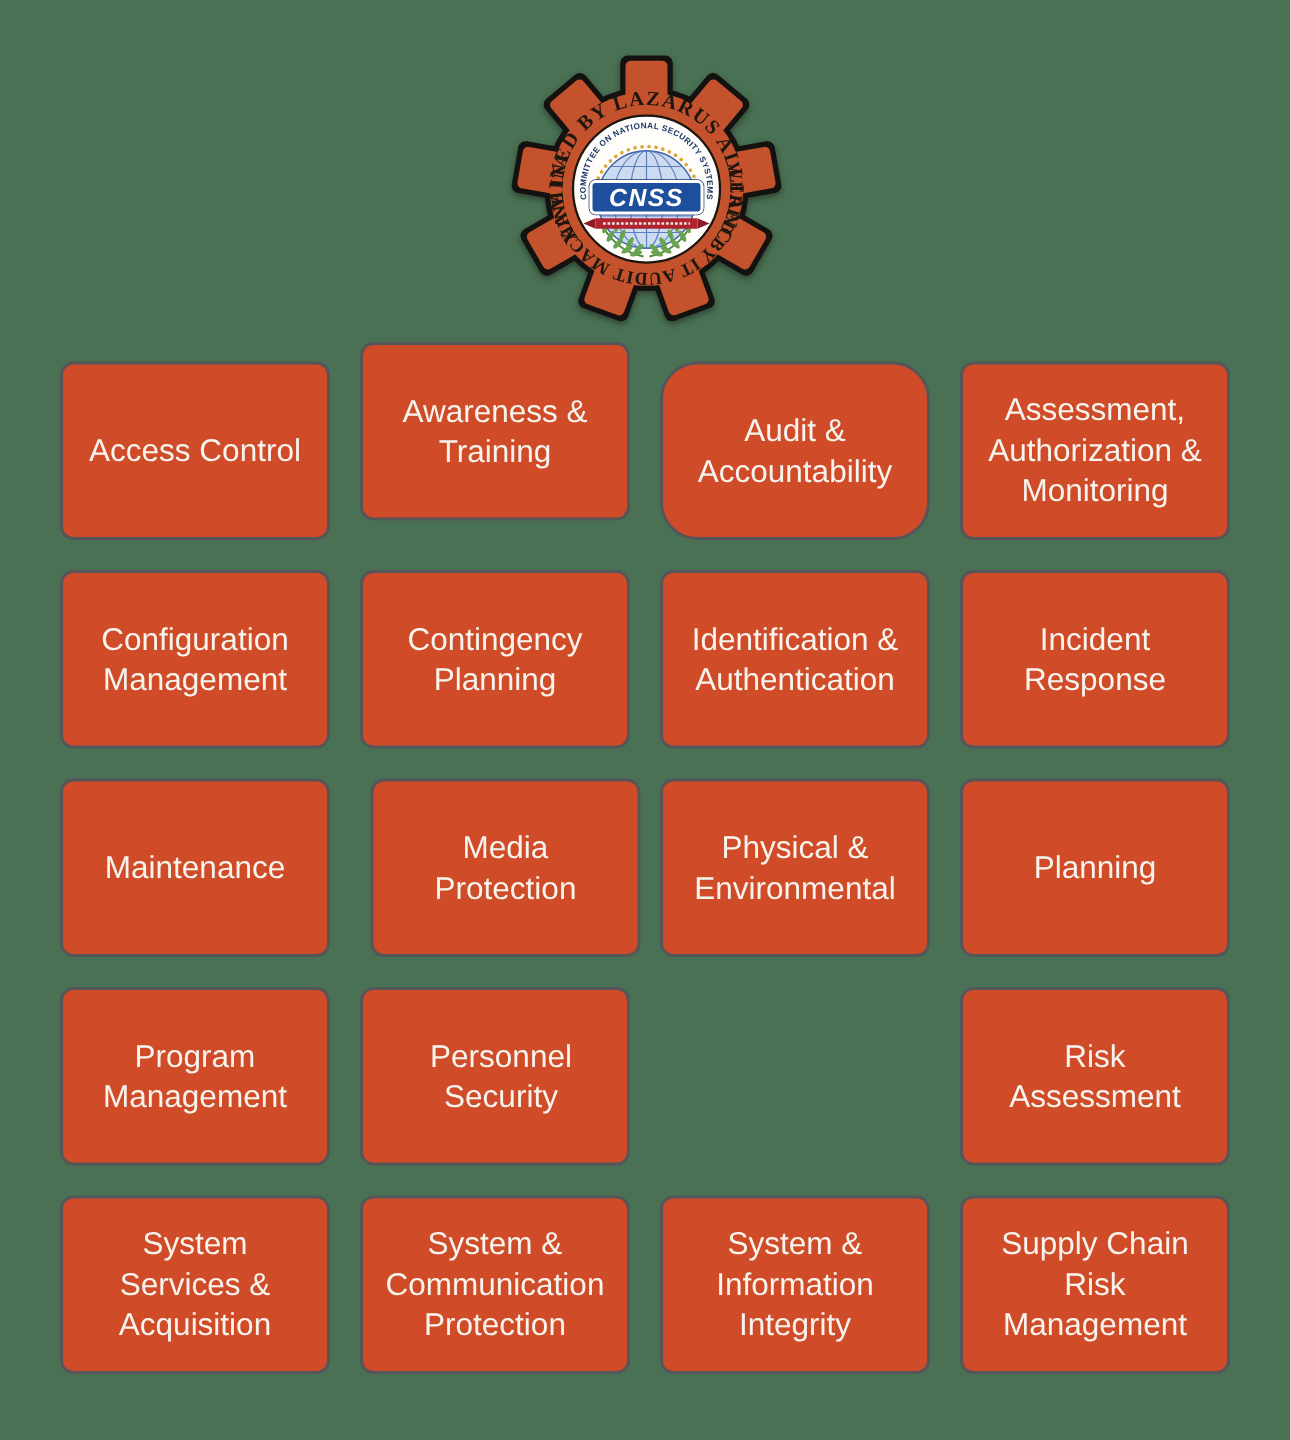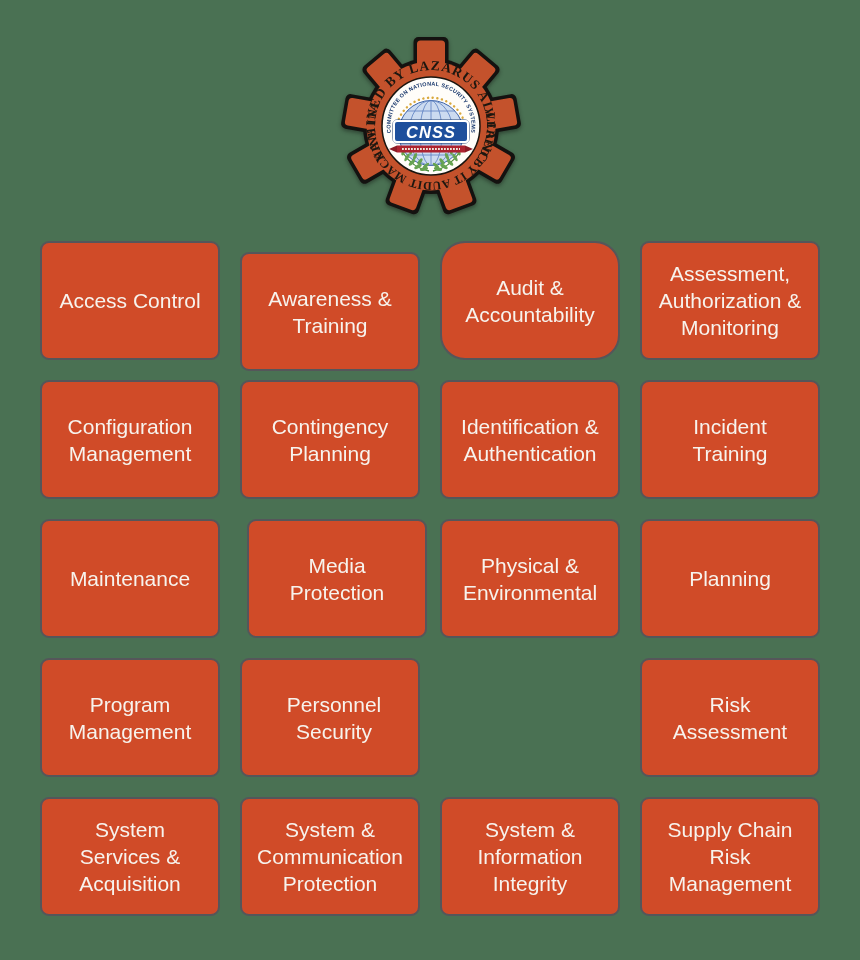--- a/index.html
+++ b/index.html
@@ -141,21 +141,21 @@
         <path d="M -34,19.5 H 34 V 26.5 H -34 Z" fill="#ad2330"></path>
         <line x1="-29" y1="23" x2="29" y2="23" stroke="#f0e6d9" stroke-width="1.8" stroke-dasharray="1.8 1.2"></line>
       </g>
     </svg>
   </div>
 
   <div class="grid">
       <div class="tile" style="left: 40px; top: 241px;">
     <span class="tile-label">Access Control</span>
   </div>
-      <div class="tile" style="left: 240px; top: 252px; justify-content: center;">
+      <div class="tile" style="left: 240px; top: 228px; justify-content: center;">
     <span class="tile-label">Awareness &amp;
 Training</span>
   </div>
       <div class="tile" style="left: 440px; top: 241px; border-radius: 25px;">
     <span class="tile-label">Audit &amp;
 Accountability</span>
   </div>
       <div class="tile" style="left: 640px; top: 241px;">
     <span class="tile-label">Assessment,
 Authorization &amp;
@@ -168,21 +168,21 @@
       <div class="tile" style="left: 240px; top: 380px;">
     <span class="tile-label">Contingency
 Planning</span>
   </div>
       <div class="tile" style="left: 440px; top: 380px;">
     <span class="tile-label">Identification &amp;
 Authentication</span>
   </div>
       <div class="tile" style="left: 640px; top: 380px;">
     <span class="tile-label">Incident
-Training</span>
+Response</span>
   </div>
       <div class="tile" style="left: 40px; top: 519px;">
     <span class="tile-label">Maintenance</span>
   </div>
       <div class="tile" style="left: 247px; top: 519px;">
     <span class="tile-label">Media
 Protection</span>
   </div>
       <div class="tile" style="left: 440px; top: 519px;">
     <span class="tile-label">Physical &amp;

